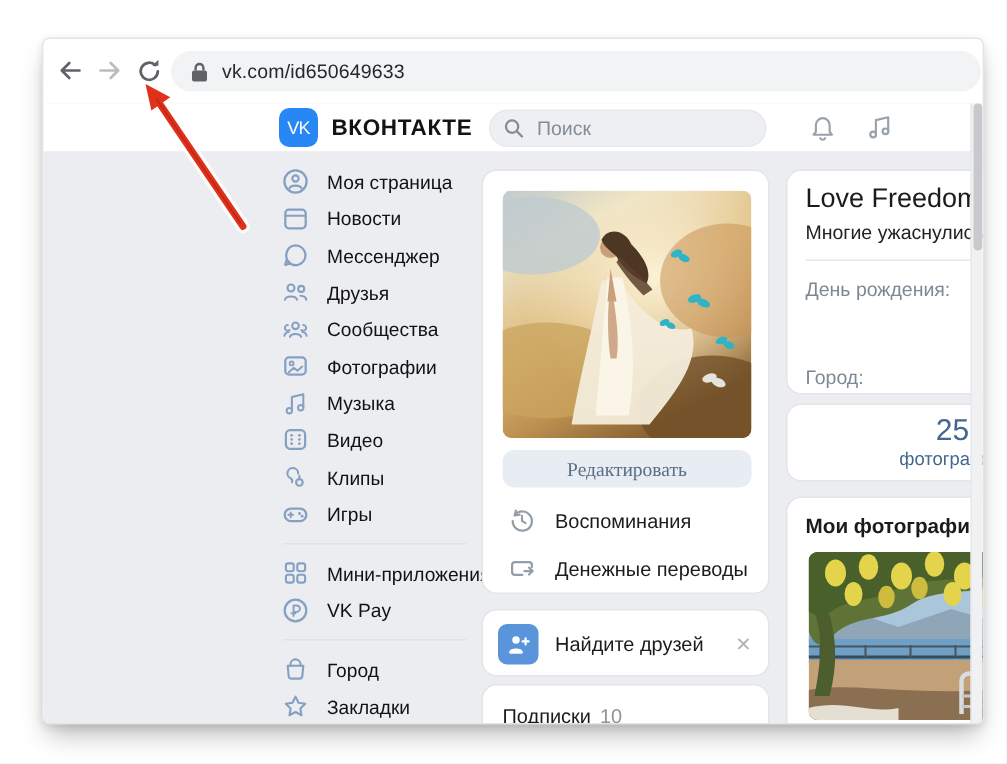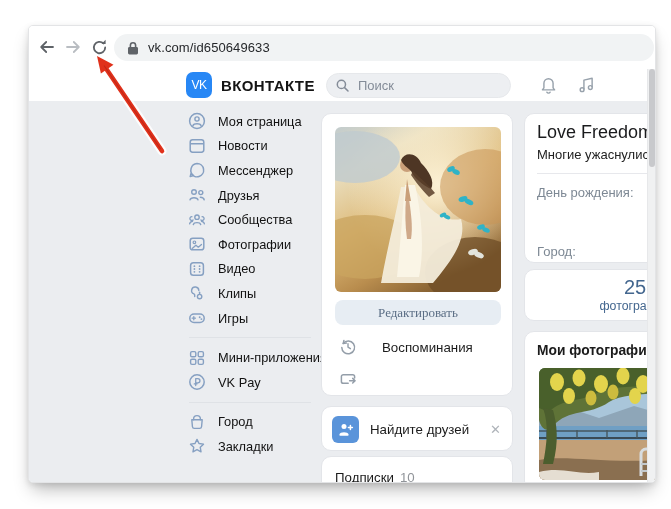--- a/index.html
+++ b/index.html
@@ -49,21 +49,21 @@
   .mdivider:before{content:"";position:absolute;left:2px;top:7px;width:122px;height:1px;background:#dfe2e6;}
   .card{position:absolute;background:#fff;border:1px solid #e3e5e9;border-radius:10px;box-sizing:border-box;}
   
   .avatar-photo{position:absolute;left:13px;top:13px;width:166px;height:165px;border-radius:6px;overflow:hidden;}
   .edit-btn{
     position:absolute;left:13px;top:186px;width:166px;height:25px;border-radius:8px;background:#e7edf3;
     border:none;color:#5b6e85;font-size:13px;font-family:Liberation Serif, serif;cursor:pointer;
   }
   .prow{position:absolute;left:16px;height:22px;display:flex;align-items:center;cursor:pointer;}
   .prow .mi{margin-right:12px;}
-  .prow-label{font-size:13.3px;color:#1c1c1c;white-space:nowrap;margin-left:12px;}
+  .prow-label{font-size:13.3px;color:#1c1c1c;white-space:nowrap;}
   
   .ff-icon{position:absolute;left:10px;top:9px;width:27px;height:27px;border-radius:6px;background:#5a94da;display:flex;align-items:center;justify-content:center;}
   .ff-label{position:absolute;left:48px;top:0;height:45px;line-height:45px;font-size:13.3px;font-weight:500;color:#1b1b1b;}
   .ff-close{position:absolute;right:11px;top:0;height:45px;line-height:45px;font-size:13px;color:#aeb3b9;cursor:pointer;}
   
   .subs-row{position:absolute;left:13px;top:13px;font-size:13.3px;font-weight:500;color:#1b1b1b;}
   .subs-count{font-weight:400;color:#909499;margin-left:6px;}
   
   .name-row{position:absolute;left:12px;top:8px;font-size:18px;font-weight:500;color:#1a1b1d;white-space:nowrap;}
   .status-row{position:absolute;left:12px;top:33px;font-size:13px;color:#222;white-space:nowrap;}
@@ -193,20 +193,30 @@
       </div>
       <div class="mitem">
         <span class="mi">
             <svg width="20" height="20" viewBox="0 0 20 20">
               <rect x="3.2" y="4.2" width="13.6" height="11.6" rx="2.6" stroke="#86a0c2" stroke-width="1.5" fill="none"></rect>
               <circle cx="7.4" cy="8.3" r="1.3" stroke="#86a0c2" stroke-width="1.2" fill="none"></circle>
               <path d="M5.5 14.2 l3.4-3 2.4 2 3.2-2.8" stroke="#86a0c2" stroke-width="1.3" fill="none" stroke-linecap="round" stroke-linejoin="round"></path>
             </svg>
           </span>
         <span class="mlabel">Фотографии</span>
+      </div>
+      <div class="mitem">
+        <span class="mi">
+            <svg width="20" height="20" viewBox="0 0 20 20">
+              <path d="M7.6 14.6 V5.6 l7.6 -1.8 v8.8" stroke="#86a0c2" stroke-width="1.4" fill="none" stroke-linejoin="round"></path>
+              <circle cx="5.9" cy="14.8" r="1.8" stroke="#86a0c2" stroke-width="1.3" fill="none"></circle>
+              <circle cx="13.5" cy="12.8" r="1.8" stroke="#86a0c2" stroke-width="1.3" fill="none"></circle>
+            </svg>
+          </span>
+        <span class="mlabel">Музыка</span>
       </div>
       <div class="mitem">
         <span class="mi">
             <svg width="20" height="20" viewBox="0 0 20 20">
               <rect x="3.6" y="3.8" width="12.8" height="12.4" rx="2.8" stroke="#86a0c2" stroke-width="1.5" fill="none"></rect>
               <circle cx="7.4" cy="7.2" r=".9" fill="#86a0c2"></circle>
               <circle cx="12.6" cy="7.2" r=".9" fill="#86a0c2"></circle>
               <circle cx="7.4" cy="10" r=".9" fill="#86a0c2"></circle>
               <circle cx="12.6" cy="10" r=".9" fill="#86a0c2"></circle>
               <circle cx="7.4" cy="12.8" r=".9" fill="#86a0c2"></circle>
@@ -335,20 +345,21 @@
           </span>
         <span class="prow-label">Воспоминания</span>
       </div>
       <div class="prow" style="top:254px;">
         <span class="mi">
             <svg width="20" height="20" viewBox="0 0 20 20">
               <path d="M16.6 9 V7.6 a1.9 1.9 0 0 0 -1.9 -1.9 H5.3 a1.9 1.9 0 0 0 -1.9 1.9 v4.8 a1.9 1.9 0 0 0 1.9 1.9 h4.9" stroke="#949ea9" stroke-width="1.5" fill="none" stroke-linecap="round"></path>
               <path d="M11.6 11.7 h5.4 m-2.3 -2.3 l2.4 2.3 -2.4 2.3" stroke="#949ea9" stroke-width="1.5" fill="none" stroke-linecap="round" stroke-linejoin="round"></path>
             </svg>
           </span>
+        <span class="prow-label">Денежные переводы</span>
       </div>
     </div>
 
     <div class="card" style="left:292px;top:305px;width:192px;height:45px;">
       <div class="ff-icon">
         <svg width="17" height="17" viewBox="0 0 17 17">
             <circle cx="7" cy="5.6" r="2.5" fill="#fff"></circle>
             <path d="M2.4 13.6 c.6-3.1 8.6-3.1 9.2 0 a1 1 0 0 1 -1 1.2 H3.4 a1 1 0 0 1 -1 -1.2 Z" fill="#fff"></path>
             <path d="M13.4 4.6 v4 M11.4 6.6 h4" stroke="#fff" stroke-width="1.5" stroke-linecap="round"></path>
           </svg>

